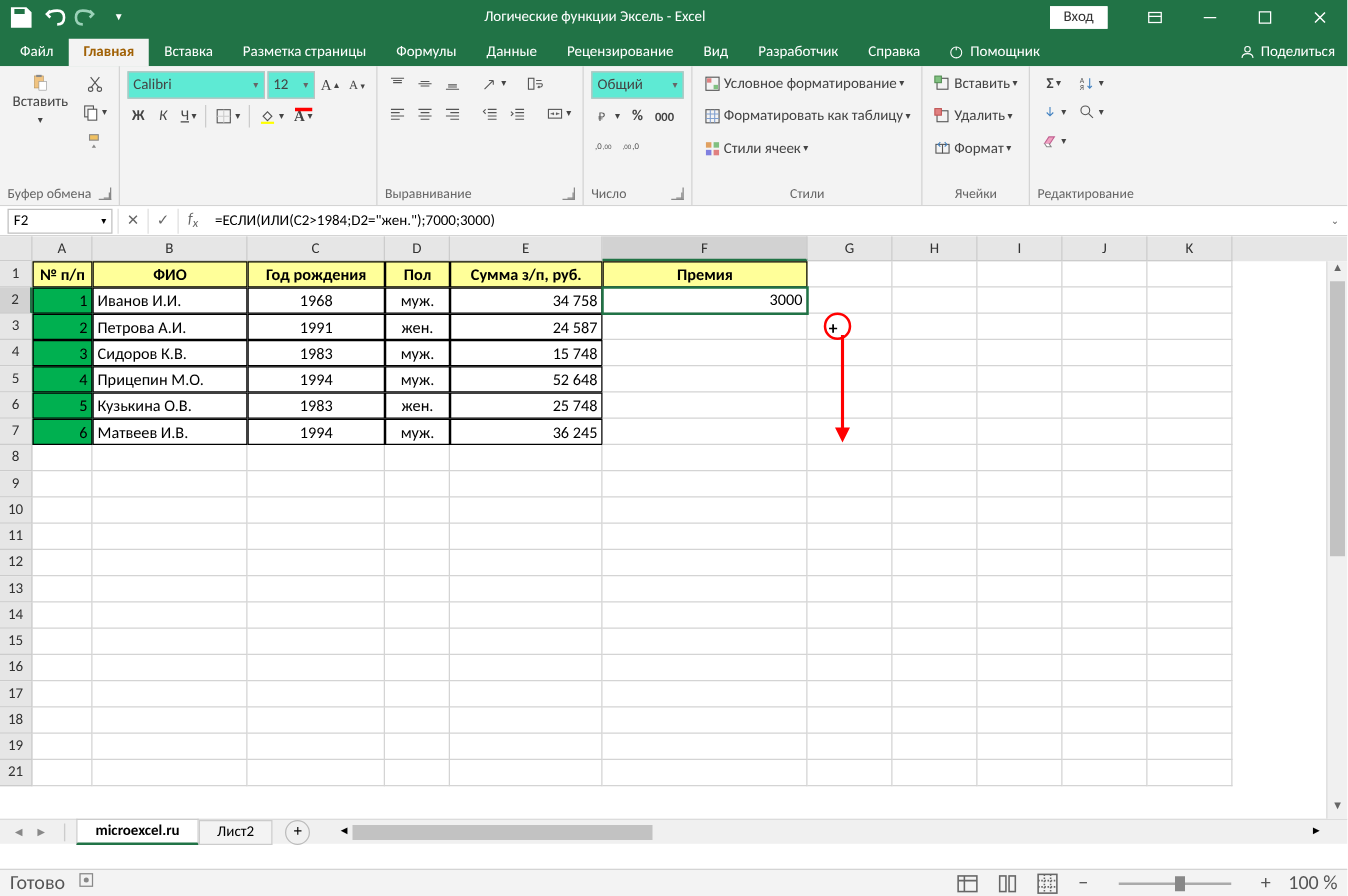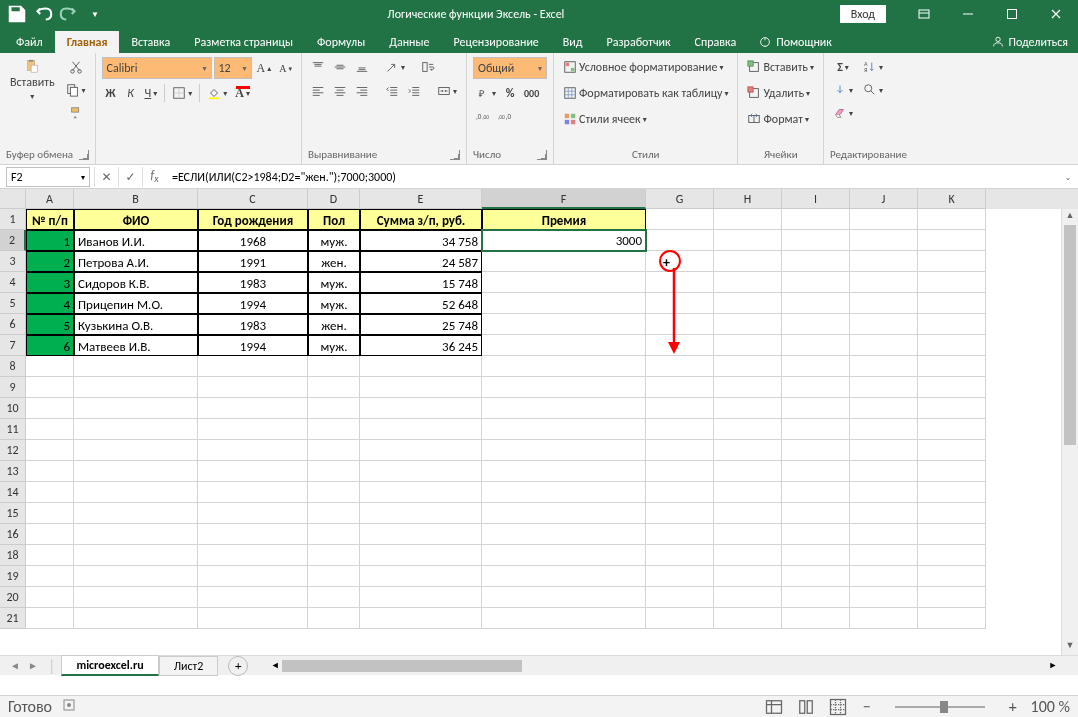--- a/index.html
+++ b/index.html
@@ -24,21 +24,21 @@
 .tabs svg { width: 14px; height: 14px; }
 
 
 .ribbon { height: 112px; background: #f3f3f3; border-bottom: 1px solid #d4d4d4; display: flex; font-size: 12px; color: #444; }
 .group { border-right: 1px solid #d4d4d4; padding: 4px 6px 0 6px; display: flex; flex-direction: column; justify-content: space-between; }
 .group .body { flex: 1; display: flex; gap: 4px; align-items: flex-start; }
 .group .label { font-size: 11px; color: #666; text-align: center; padding: 2px 0 3px; display: flex; justify-content: center; align-items: center; gap: 4px; }
 .dlaunch { width: 10px; height: 10px; border: 1px solid #888; border-top: none; border-left: none; display: inline-block; position: relative; margin-left: auto; }
 .dlaunch::after { content: ""; position: absolute; right: 0; bottom: 0; width: 4px; height: 4px; border-right: 1px solid #888; border-bottom: 1px solid #888; }
 .ctl { min-width: 18px; height: 20px; display: flex; align-items: center; justify-content: center; border: 1px solid transparent; padding: 0 2px; cursor: pointer; gap: 2px; }
-.dropdown { height: 20px; border: 1px solid #c0c0c0; background: #fdba74; display: flex; align-items: center; padding: 10px 4px; font-size: 12px; }
+.dropdown { height: 20px; border: 1px solid #c0c0c0; background: #5eead4; display: flex; align-items: center; padding: 10px 4px; font-size: 12px; }
 .dropdown .dd { margin-left: auto; font-size: 8px; color: #666; }
 .bigbtn { display: flex; flex-direction: column; align-items: center; justify-content: center; gap: 2px; padding: 2px 4px; min-width: 44px; cursor: pointer; }
 .bigbtn svg { width: 28px; height: 28px; }
 .row { display: flex; gap: 2px; align-items: center; }
 .col { display: flex; flex-direction: column; gap: 3px; }
 .ribbon svg { width: 14px; height: 14px; flex-shrink: 0; }
 
 
 .fbar { height: 24px; background: #fff; border-bottom: 1px solid #d4d4d4; display: flex; align-items: center; font-size: 12px; position: relative; }
 .namebox { width: 84px; height: 20px; border: 1px solid #c0c0c0; margin: 0 4px 0 6px; display: flex; align-items: center; padding: 0 4px; background: #fff; }
@@ -746,49 +746,49 @@
           <div class="c wD"></div>
           <div class="c wE"></div>
           <div class="c wF"></div>
           <div class="c wG"></div>
           <div class="c wH"></div>
           <div class="c wI"></div>
           <div class="c wJ"></div>
           <div class="c wK"></div>
         </div>
         <div class="r">
+          <div class="rh">17</div>
+          <div class="c wA"></div>
+          <div class="c wB"></div>
+          <div class="c wC"></div>
+          <div class="c wD"></div>
+          <div class="c wE"></div>
+          <div class="c wF"></div>
+          <div class="c wG"></div>
+          <div class="c wH"></div>
+          <div class="c wI"></div>
+          <div class="c wJ"></div>
+          <div class="c wK"></div>
+        </div>
+        <div class="r">
           <div class="rh">18</div>
           <div class="c wA"></div>
           <div class="c wB"></div>
           <div class="c wC"></div>
           <div class="c wD"></div>
           <div class="c wE"></div>
           <div class="c wF"></div>
           <div class="c wG"></div>
           <div class="c wH"></div>
           <div class="c wI"></div>
           <div class="c wJ"></div>
           <div class="c wK"></div>
         </div>
         <div class="r">
           <div class="rh">19</div>
-          <div class="c wA"></div>
-          <div class="c wB"></div>
-          <div class="c wC"></div>
-          <div class="c wD"></div>
-          <div class="c wE"></div>
-          <div class="c wF"></div>
-          <div class="c wG"></div>
-          <div class="c wH"></div>
-          <div class="c wI"></div>
-          <div class="c wJ"></div>
-          <div class="c wK"></div>
-        </div>
-        <div class="r">
-          <div class="rh">20</div>
           <div class="c wA"></div>
           <div class="c wB"></div>
           <div class="c wC"></div>
           <div class="c wD"></div>
           <div class="c wE"></div>
           <div class="c wF"></div>
           <div class="c wG"></div>
           <div class="c wH"></div>
           <div class="c wI"></div>
           <div class="c wJ"></div>

